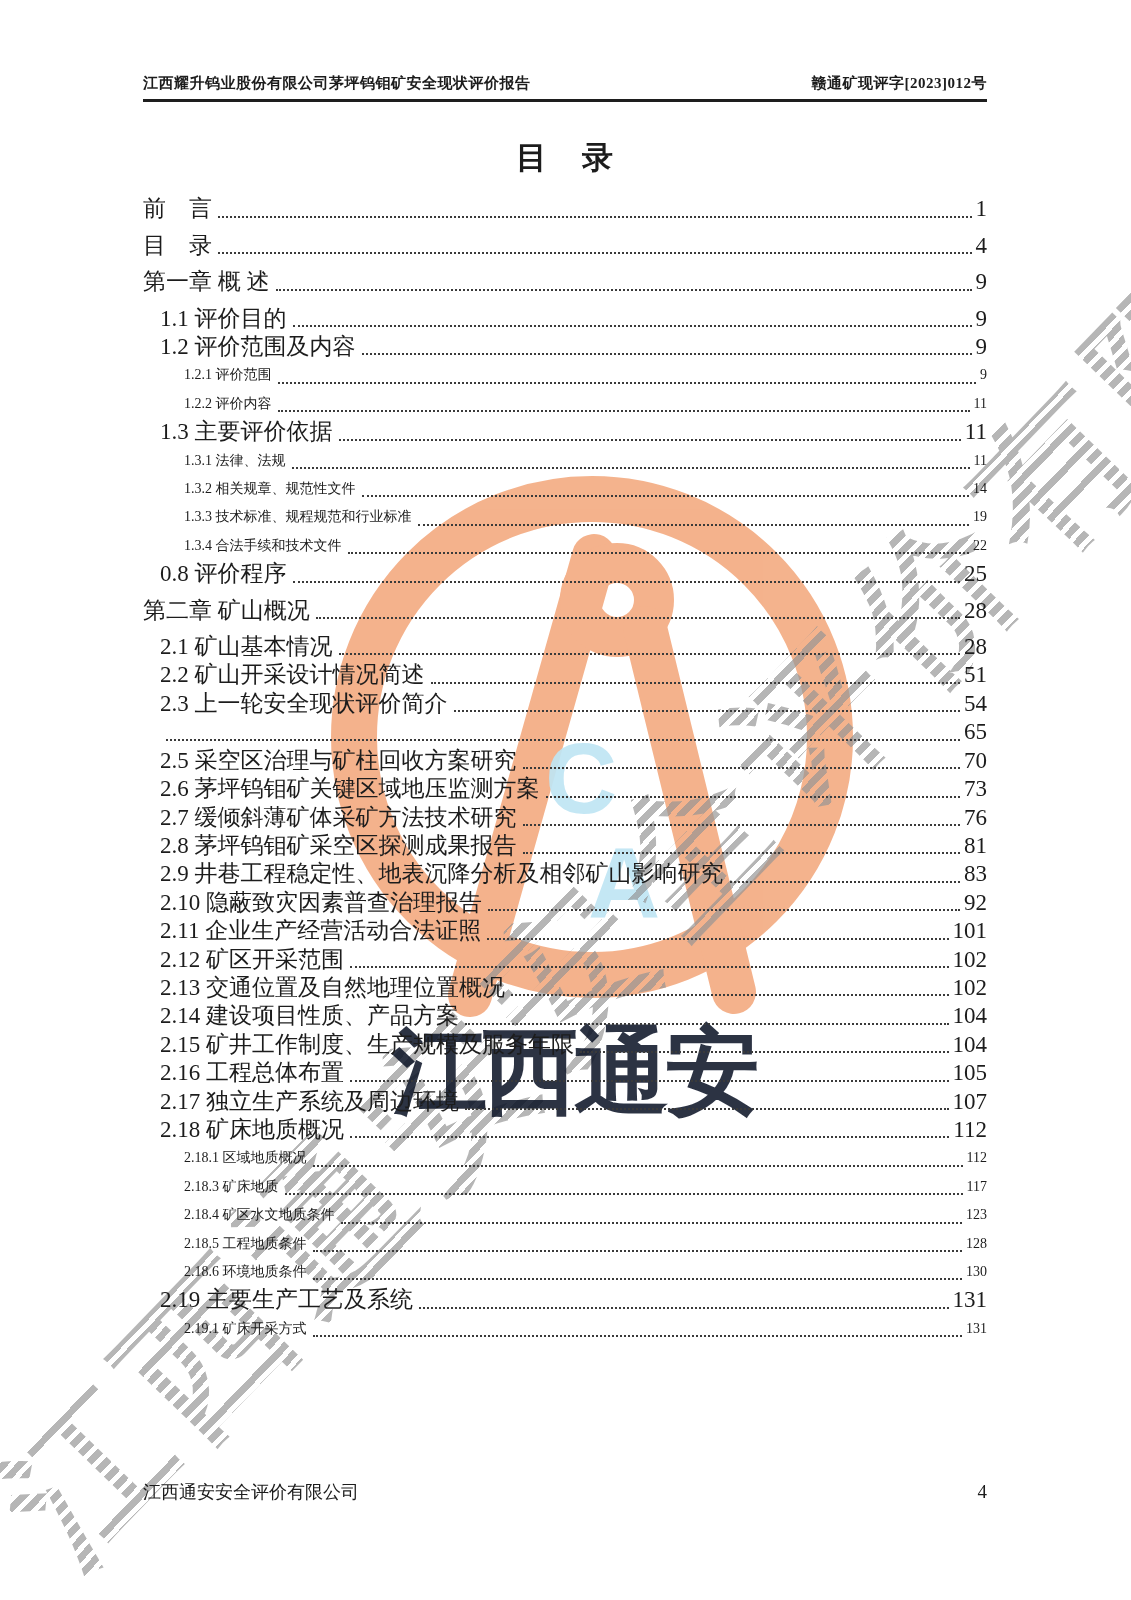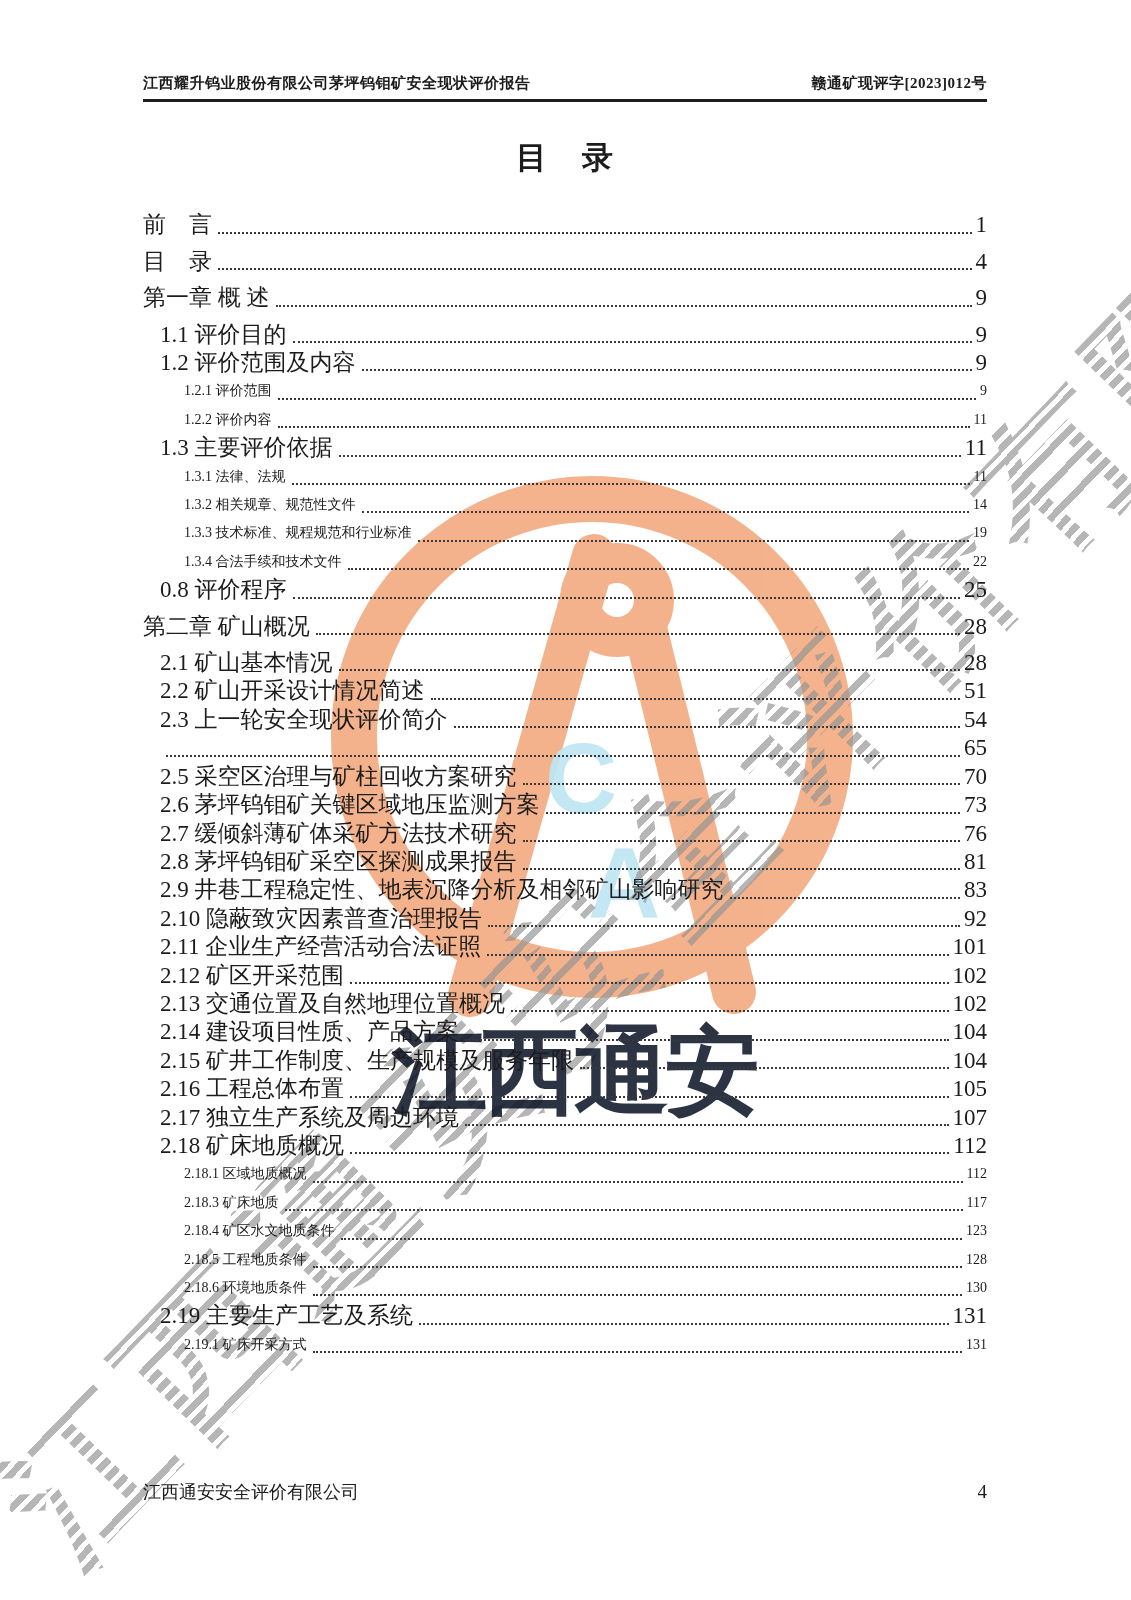--- a/index.html
+++ b/index.html
@@ -47,21 +47,21 @@
   #header{
     margin:0 144px 0 143px;padding-top:74px;
     display:flex;justify-content:space-between;align-items:flex-end;
     font-size:15px;font-weight:600;letter-spacing:.5px;gap:24px;
   }
   #header-rule{margin:6px 144px 0 143px;height:3px;background:#1e1e1e;}
   #page-title{
     margin-top:34px;text-align:center;
     font-size:31px;font-weight:700;letter-spacing:2px;line-height:1.4;
   }
-  #toc{margin:32px 144px 0 143px;}
+  #toc{margin:16px 144px 0 143px;}
   .toc-row{display:flex;align-items:flex-end;line-height:28.4px;font-size:23px;}
   .toc-row.lv0{margin:8px 0;}
   .toc-row.lv1{padding-left:17px;justify-content:flex-end;}
   .toc-row.lv2{padding-left:41px;font-size:14px;}
   .toc-label{white-space:nowrap;}
   .toc-dots{
     flex:1;border-bottom:2.5px dotted #3a3a3a;
     margin:0 3px 6px 6px;min-width:12px;
   }
   .toc-page{white-space:nowrap;padding-left:1px;}

